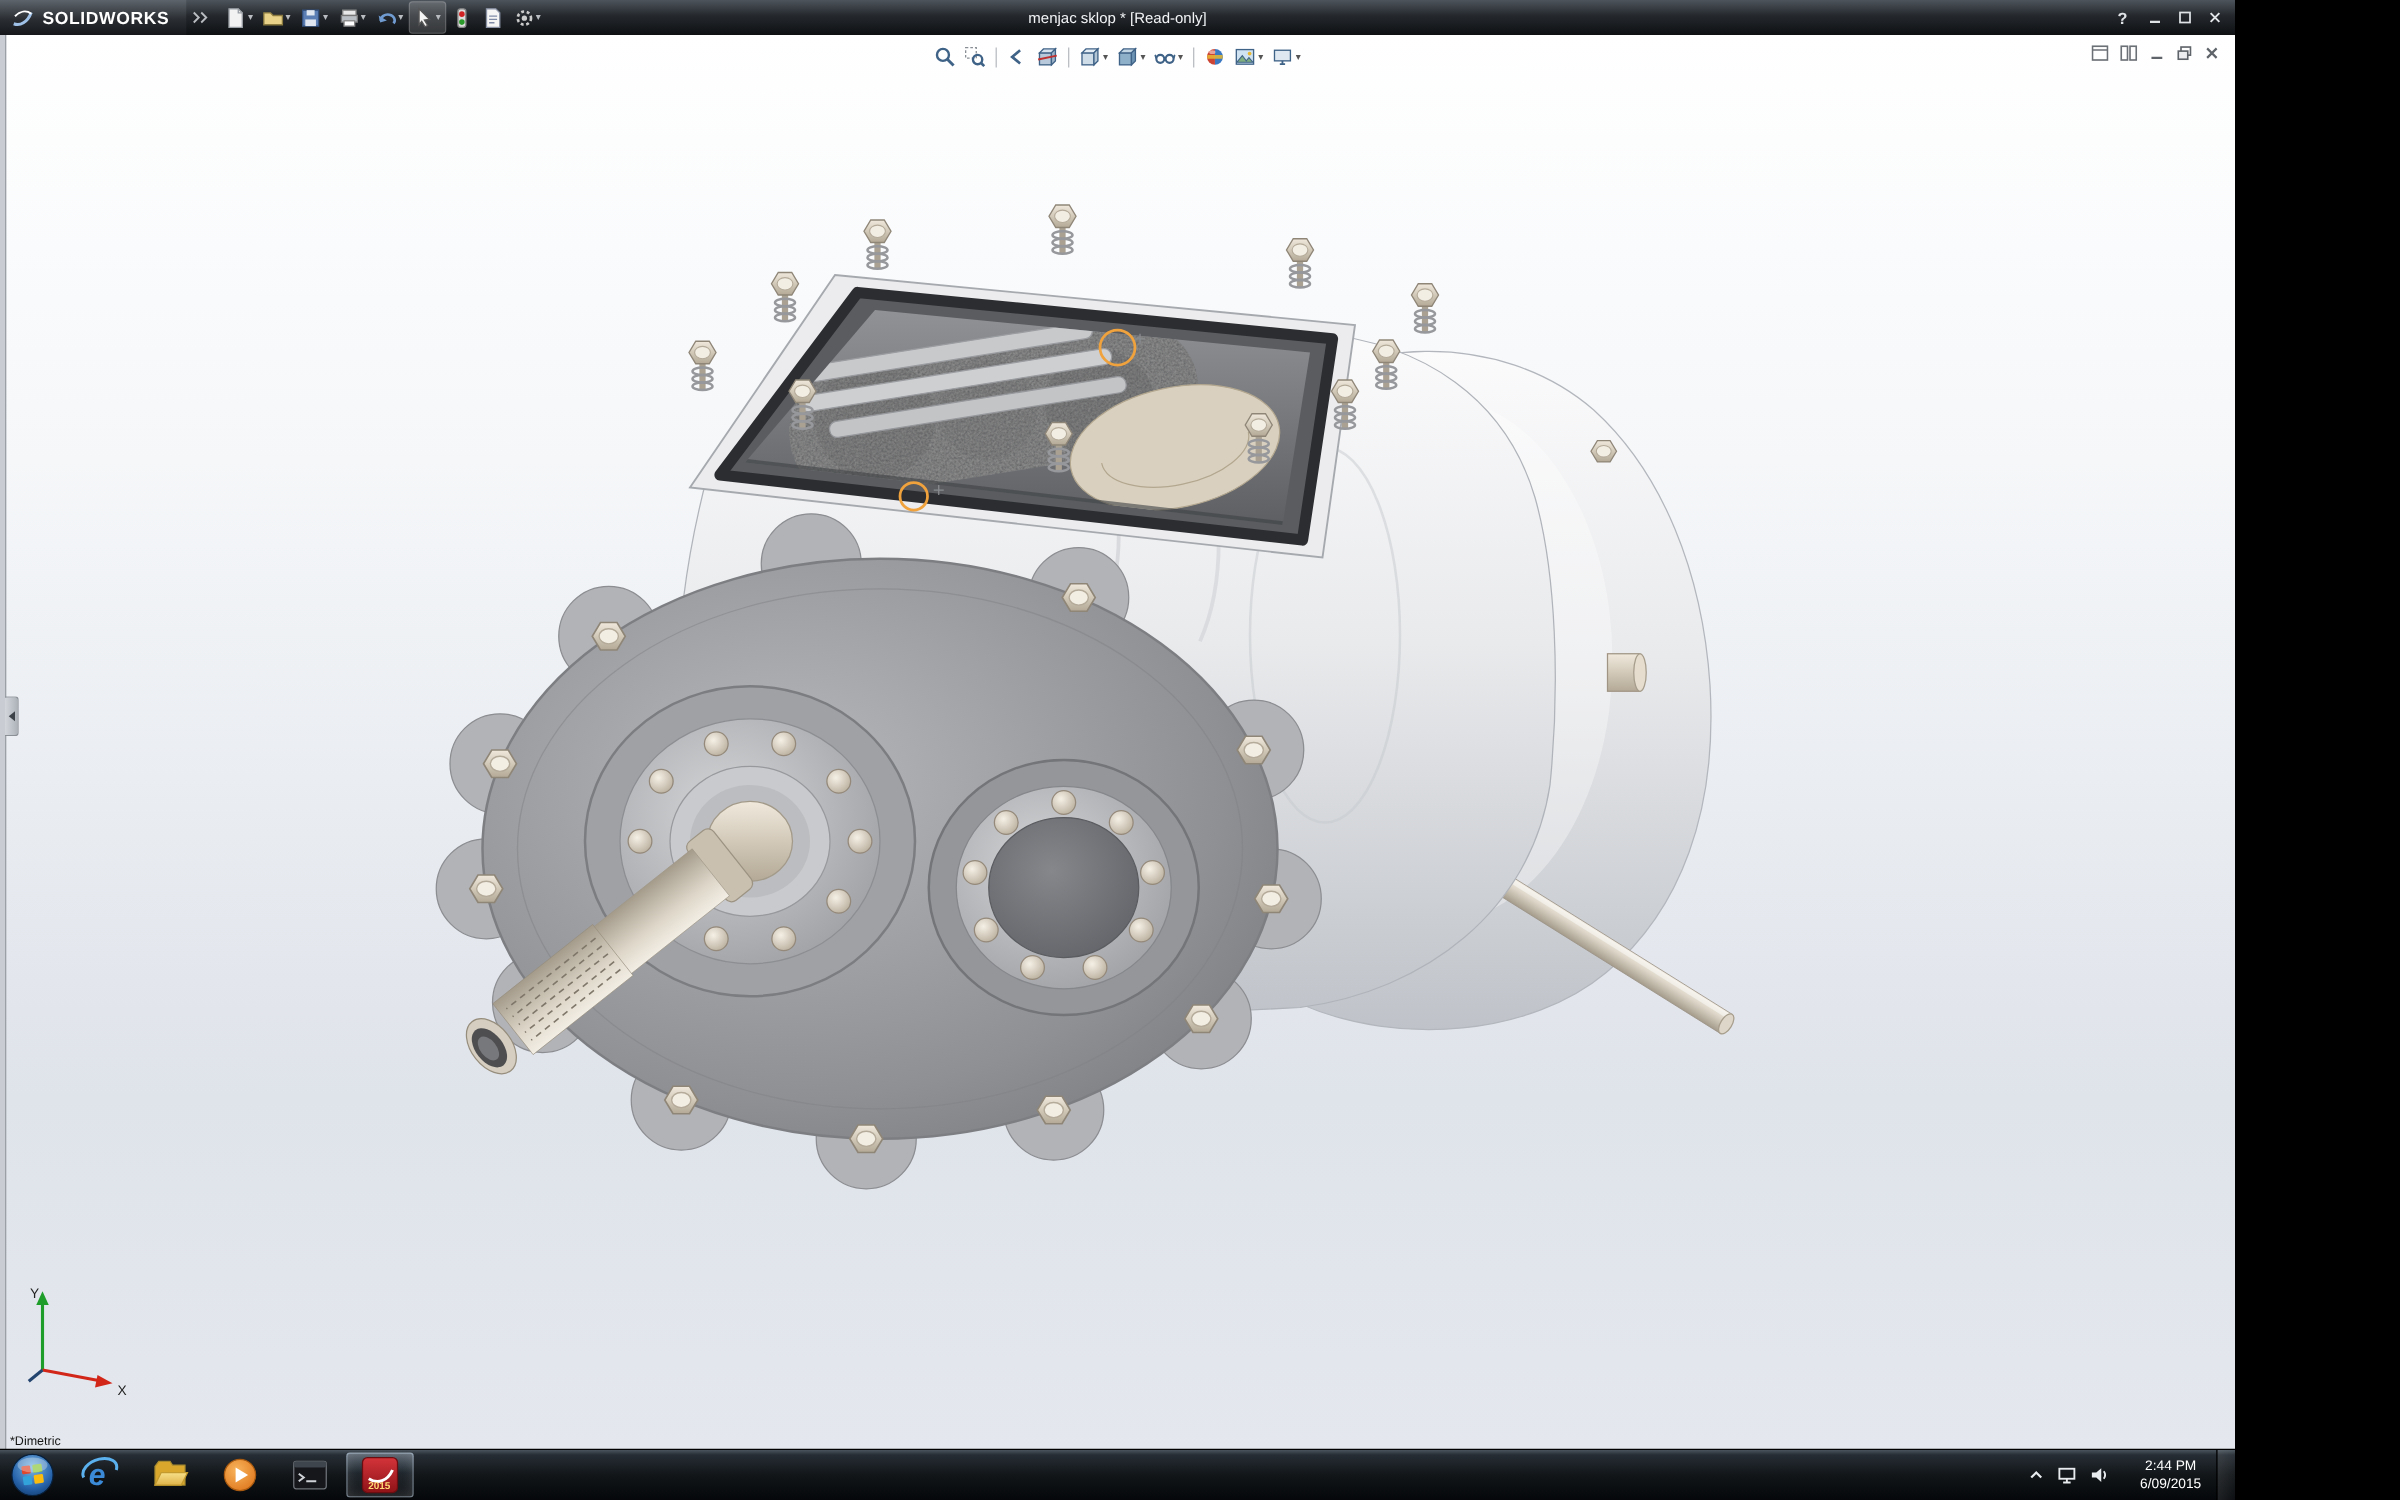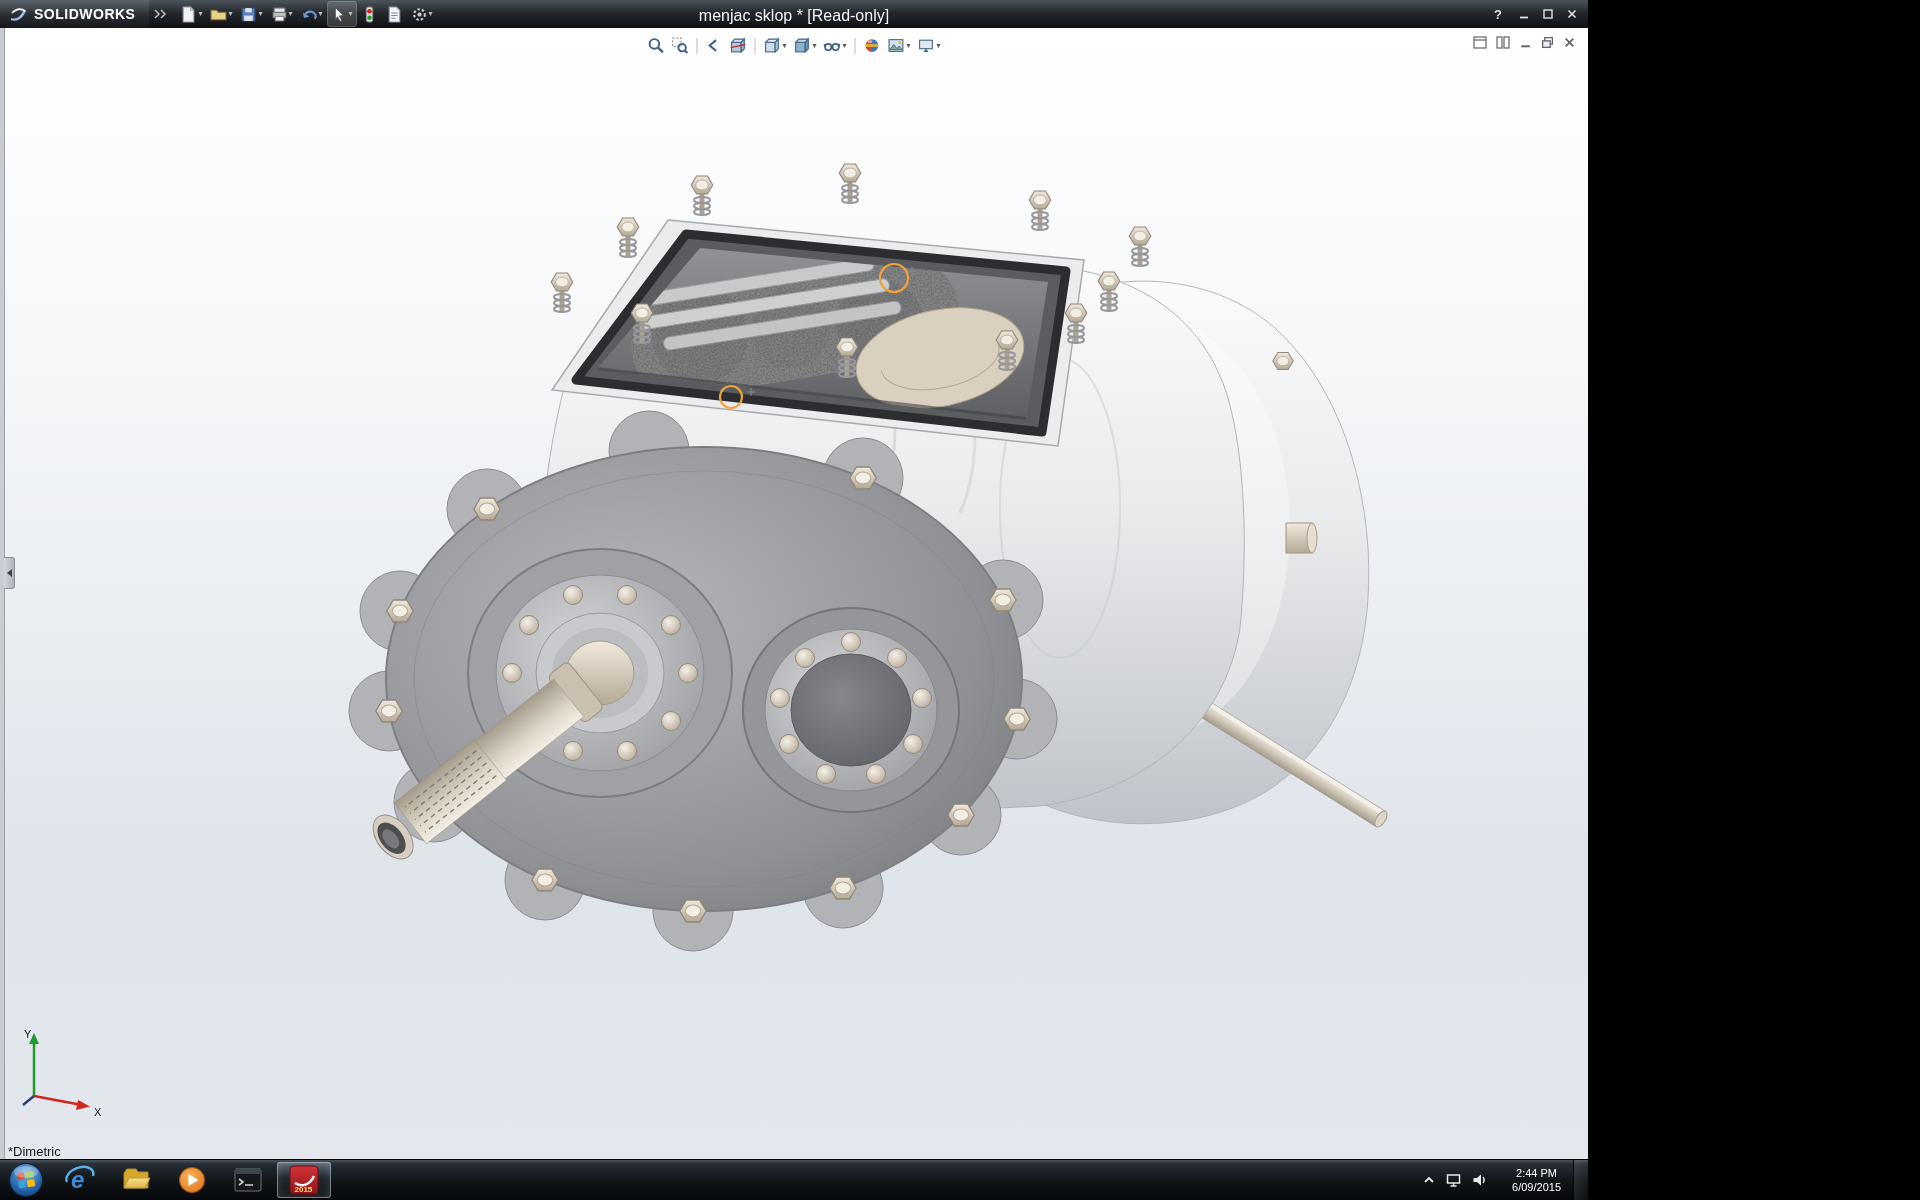--- a/index.html
+++ b/index.html
@@ -1,32 +1,32 @@
 <!DOCTYPE html>
 <html><head>
 <meta charset="utf-8">
 <style>
   html,body{margin:0;padding:0;background:#000;}
-  .screen{position:relative;width:1588px;height:1200px;overflow:hidden;
+  .screen{position:relative;width:1788px;height:1200px;overflow:hidden;
     font-family:"Liberation Sans",sans-serif;background:#e8eaee;}
 
   
   .titlebar{position:absolute;top:0;left:0;right:0;height:28px;z-index:20;
     background:linear-gradient(180deg,#4d545b 0%,#24282d 45%,#0e1012 100%);
     display:flex;align-items:center;color:#e8eaec;}
   .sw-logo{display:flex;align-items:center;gap:6px;height:100%;padding:0 14px 0 8px;
     background:linear-gradient(180deg,#5d646b 0%,#2a2e33 55%,#15171a 100%);}
   .logo-text{font-weight:bold;font-size:14px;letter-spacing:.5px;color:#fff;}
   .overflow-chev{margin:0 6px 0 4px;}
   .tb-tools{display:flex;align-items:center;gap:2px;margin-left:4px;}
   .tb-btn{display:flex;align-items:center;height:24px;padding:0 3px;border-radius:2px;}
   .tb-btn.pressed{background:rgba(255,255,255,.16);outline:1px solid rgba(255,255,255,.3);}
   .caret{font-size:8px;color:#b9bdc1;margin-left:1px;line-height:8px;}
   .win-title{position:absolute;left:50%;transform:translateX(-50%);top:7px;
-    font-size:16px;color:#f2f4f6;white-space:nowrap;}
+    font-size:12px;color:#f2f4f6;white-space:nowrap;}
   .tb-right{margin-left:auto;display:flex;align-items:center;gap:12px;padding-right:10px;}
   .help-btn{font-size:13px;font-weight:bold;color:#dfe3e6;padding:0 4px;}
 
   
   .viewport{position:absolute;top:28px;left:0;right:0;bottom:40px;overflow:hidden;
     background:linear-gradient(180deg,#ffffff 0%,#f5f7f9 30%,#dfe3ea 75%,#e4e8ee 100%);}
   .frame-left{position:absolute;left:0;top:0;bottom:0;width:4px;
     background:#c9cdd3;border-right:1px solid #9aa0a6;}
   .model-svg{position:absolute;left:0;top:0;}
 
@@ -37,21 +37,21 @@
 
   .doc-controls{position:absolute;top:8px;right:12px;display:flex;gap:9px;align-items:center;}
 
   .fm-tab{position:absolute;left:4px;top:529px;width:10px;height:30px;
     background:linear-gradient(90deg,#d3d7dc,#aeb3ba);border:1px solid #8b9097;border-left:none;
     border-radius:0 3px 3px 0;display:flex;align-items:center;justify-content:center;}
   .fm-arrow{width:0;height:0;border-top:4px solid transparent;border-bottom:4px solid transparent;
     border-right:5px solid #3c4248;}
 
   .triad{position:absolute;left:14px;bottom:42px;}
-  .orient-label{position:absolute;left:8px;bottom:1px;font-size:13px;color:#141414;}
+  .orient-label{position:absolute;left:8px;bottom:1px;font-size:10px;color:#141414;}
 
   
   .taskbar{position:absolute;left:0;right:0;bottom:0;height:40px;z-index:20;
     background:linear-gradient(180deg,#4a545d 0%,#262d34 10%,#121619 50%,#05070a 100%);
     border-top:1px solid #000;display:flex;align-items:center;}
   .task-item{width:54px;height:36px;display:flex;align-items:center;justify-content:center;
     margin:0 1px;border-radius:3px;}
   .task-item.start{width:50px;}
   .task-item.active{background:linear-gradient(180deg,rgba(205,225,245,.32),rgba(120,150,180,.12) 45%,rgba(255,255,255,.06));
     box-shadow:inset 0 0 0 1px rgba(185,205,225,.5), inset 0 0 10px rgba(255,255,255,.18);}

